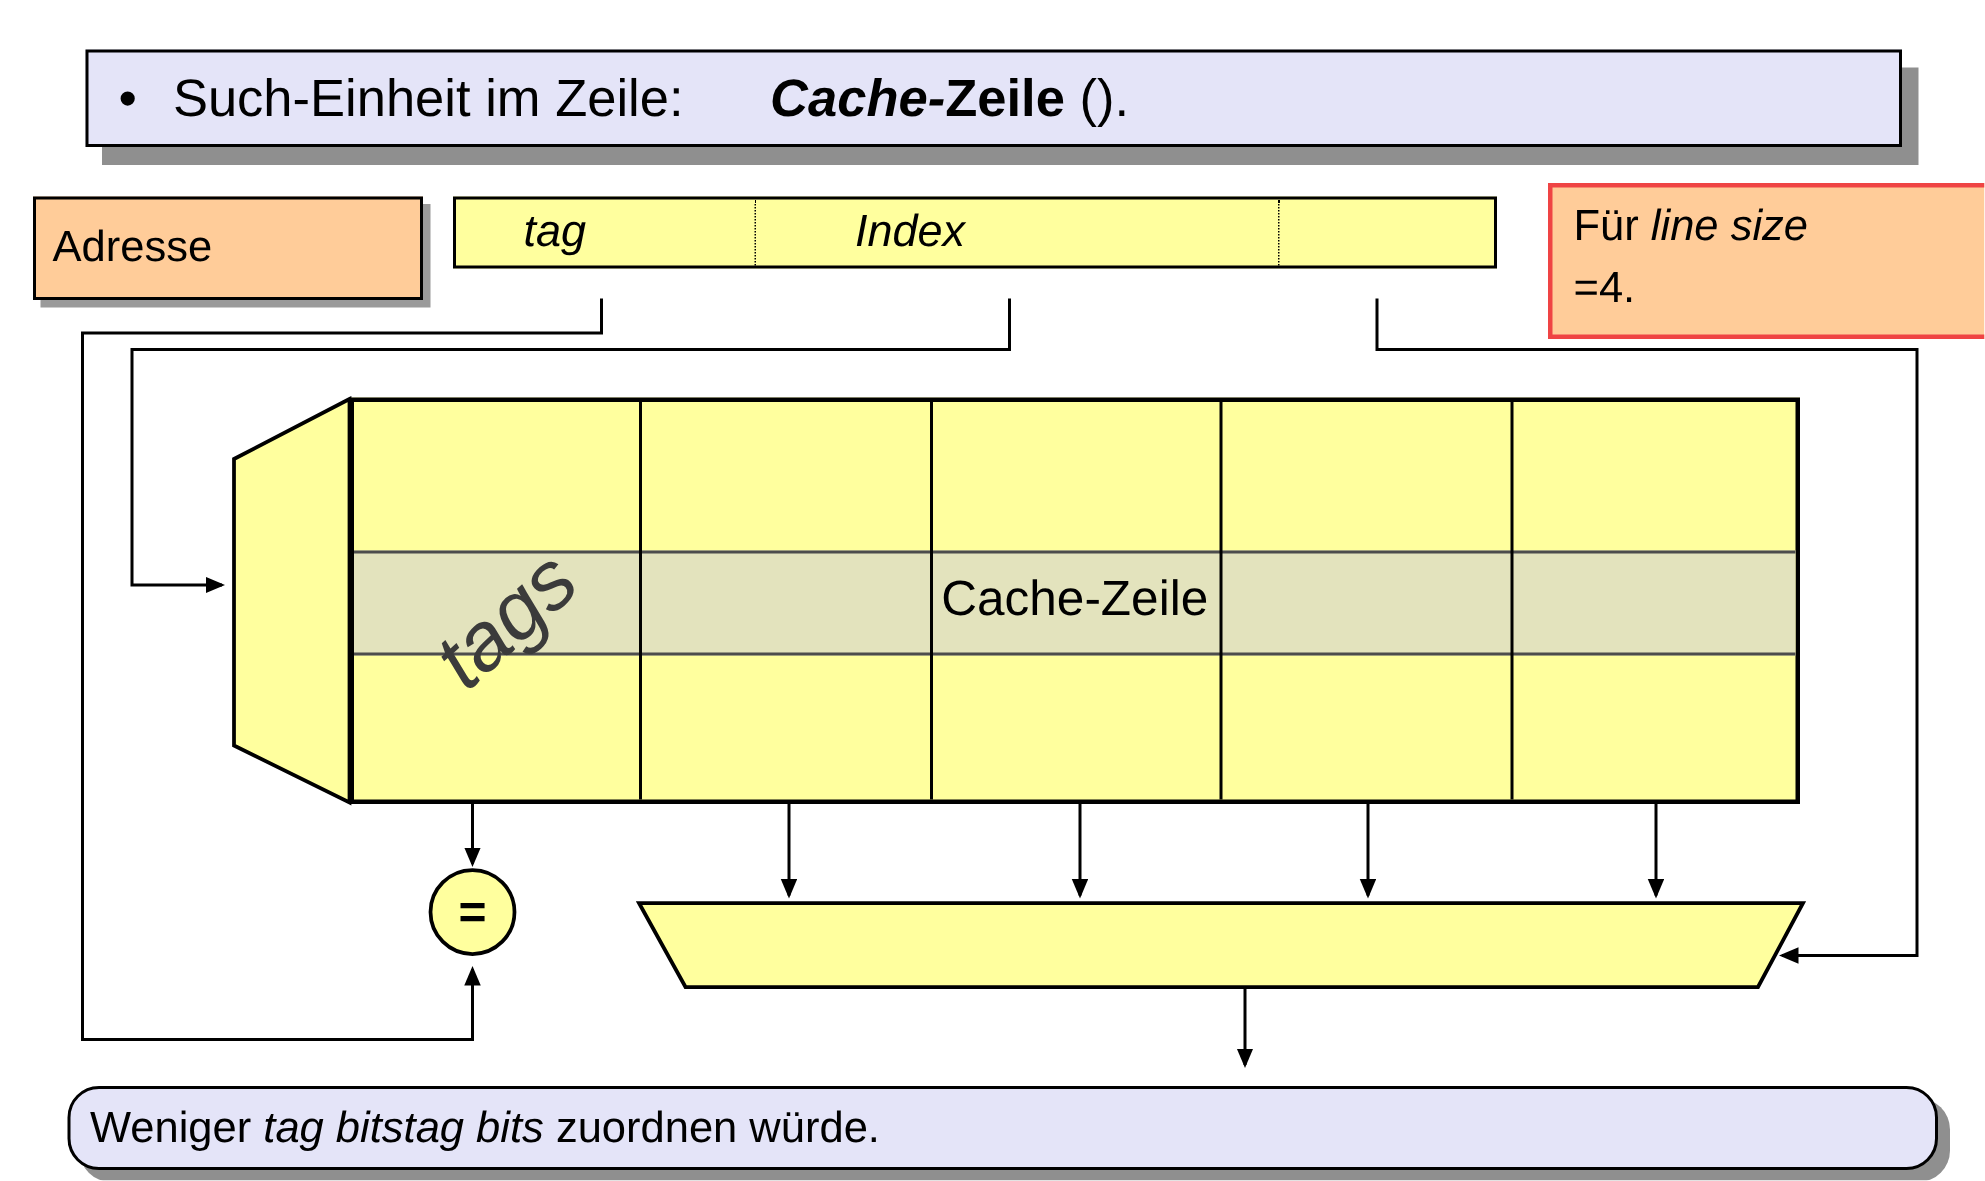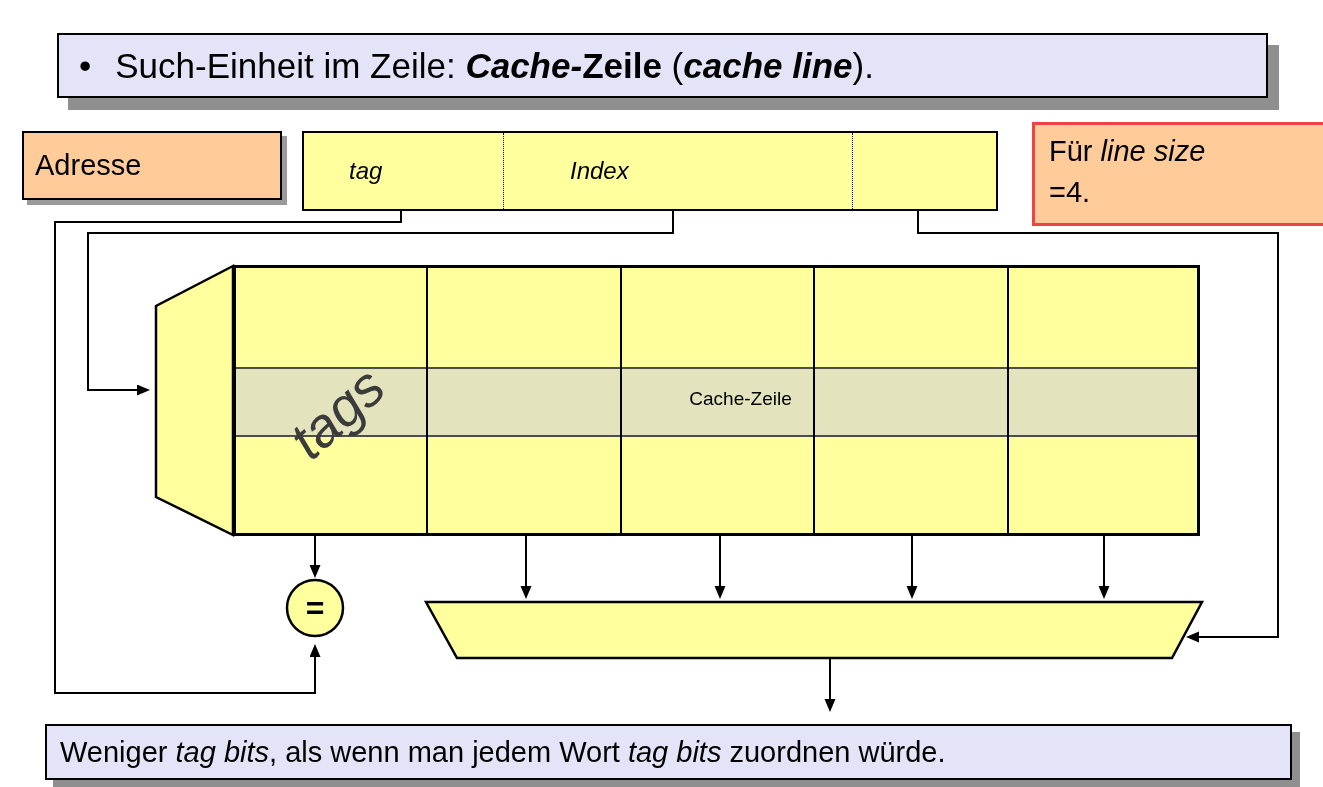--- a/index.html
+++ b/index.html
@@ -3,76 +3,76 @@
 <meta charset="utf-8">
 <style>
   html,body { margin:0; padding:0; background:#ffffff; }
   .canvas {
     position:relative; width:1323px; height:787px; background:#ffffff;
     font-family:"Liberation Sans", sans-serif; color:#000; overflow:hidden;
   }
   .seg { white-space:pre; }
   .b  { font-weight:bold;text-align:center; }
   .i  { font-style:italic; }
-  .bi { font-weight:bold; font-style:italic; }
+  .bi { font-weight:bold; font-style:italic;margin-left:48px; }
 
   
   .banner {
     position:absolute; background:#e4e4f8; border:2px solid #000;
     box-sizing:border-box; display:flex; align-items:center;
   }
   .top-banner {
     left:57px; top:33px; width:1211px; height:65px; font-size:35px;
     padding-left:20px; box-shadow:11px 12px 0 #8f8f8f;
   }
   .top-banner .bullet { margin-right:24px; }
   .bottom-banner {
     left:45px; top:724px; width:1247px; height:56px; font-size:29px;
-    padding-left:13px; box-shadow:8px 8px 0 #8f8f8f;
+    padding-left:13px; box-shadow:8px 8px 0 #8f8f8f;border-radius:21px;
   }
 
   
   .adresse-box {
     position:absolute; left:22px; top:131px; width:260px; height:69px;
     background:#ffcc99; border:2px solid #000; box-sizing:border-box;
     box-shadow:5px 5px 0 #9a9a9a; font-size:29px;
     display:flex; align-items:center; padding-left:11px;
   }
   .fuer-box {
     position:absolute; left:1032px; top:122px; width:312px; height:104px;
     background:#ffcc99; border:3px solid #ef4444; box-sizing:border-box;
     font-size:29px; line-height:1.4; padding:6px 0 0 14px;
   }
 
   
   .addr-field {
-    position:absolute; left:302px; top:131px; width:696px; height:80px;
+    position:absolute; left:302px; top:131px; width:696px; height:48px;
     background:#ffff9e; border:2px solid #000; box-sizing:border-box;
-    display:flex; font-size:24px;
+    display:flex; font-size:30px;
   }
   .addr-sec { display:flex; align-items:center; box-sizing:border-box; height:100%;font-style:italic; }
   .sec-tag    { width:199px; padding-left:45px; font-style:italic; }
   .sec-index  { width:349px; border-left:1px dotted #000; padding-left:66px; }
   .sec-offset { flex:1; border-left:1px dotted #000; }
 
   
   .cache-table {
     position:absolute; left:233px; top:265px; width:967px; height:271px;
     background:#ffff9e; border:3px solid #000; box-sizing:border-box;
   }
   .col-line { position:absolute; top:0; bottom:0; width:2px; background:#000; }
   .cl-1 { left:190px; } .cl-2 { left:384px; } .cl-3 { left:577px; } .cl-4 { left:771px; }
   .hl-band {
     position:absolute; left:0; right:0; top:99px; height:70px;
     background:#e3e3bd; border-top:2px solid #4d4d4d; border-bottom:2px solid #4d4d4d;
     box-sizing:border-box;
   }
   .row-label {
     position:absolute; left:0; right:0; top:99px; height:70px;
-    display:flex; align-items:center; justify-content:center; font-size:19px;padding-left:24px;
+    display:flex; align-items:center; justify-content:center; font-size:33px;
   }
 
   .tags-label {
     position:absolute; left:337px; top:413px;
     transform:translate(-50%,-50%) rotate(-42deg);
     font-size:55px; font-style:italic; color:#3b3b3b;
   }
   .eq-label {
     position:absolute; left:315px; top:608px; transform:translate(-50%,-50%);
     font-size:32px; font-weight:bold;
@@ -121,21 +121,20 @@
   <div class="row-label" style="position:absolute; left:233px; top:364px; width:967px;">Cache-Zeile</div>
   <div class="tags-label">tags</div>
   <div class="eq-label">=</div>
 
   <div class="banner top-banner">
     <span class="bullet">•</span>
     <span class="seg">Such-Einheit im Zeile: </span>
     <span class="seg bi">Cache-</span>
     <span class="seg b">Zeile</span>
     <span class="seg"> (</span>
-    <span class="seg bi">cache line</span>
     <span class="seg">).</span>
   </div>
 
   <div class="adresse-box">
     <span>Adresse</span>
   </div>
 
   <div class="addr-field">
     <div class="addr-sec sec-tag">
       <span>tag</span>
@@ -151,18 +150,17 @@
   <div class="fuer-box">
     <div>
       <span class="seg">Für </span><span class="seg i">line size</span>
     </div>
     <div>=4.</div>
   </div>
 
   <div class="banner bottom-banner">
     <span class="seg">Weniger </span>
     <span class="seg i">tag bits</span>
-    <span class="seg">, als wenn man jedem Wort </span>
     <span class="seg i">tag bits</span>
     <span class="seg"> zuordnen würde.</span>
   </div>
 
 </div>
 
 </body></html>

